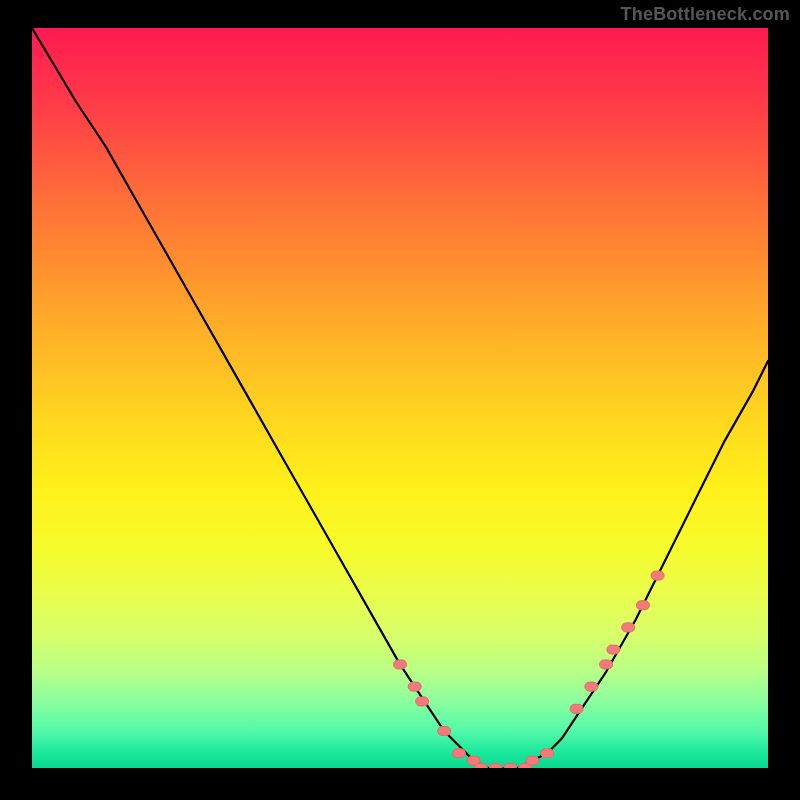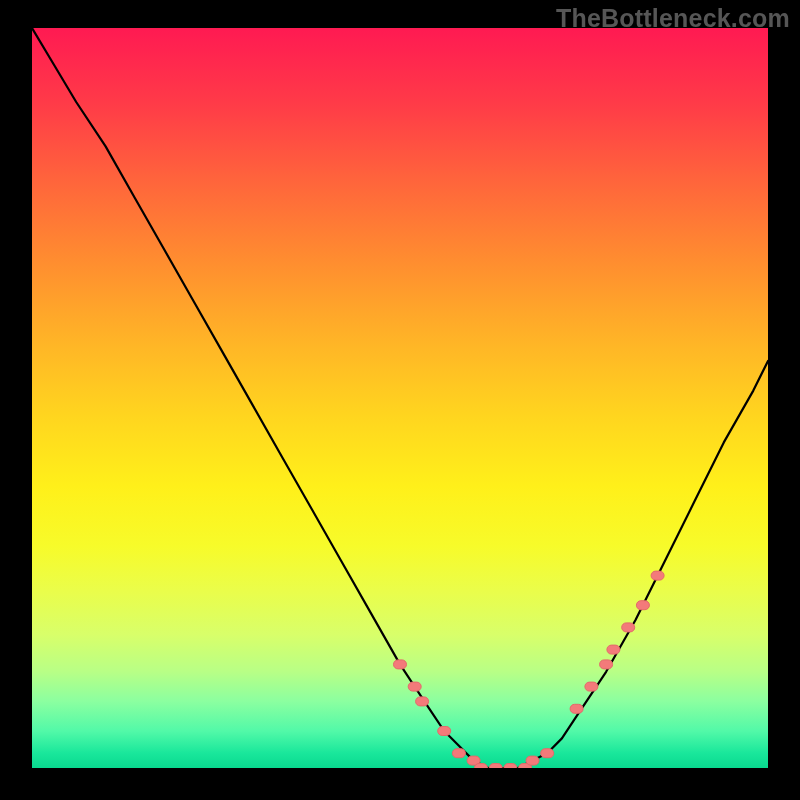--- a/index.html
+++ b/index.html
@@ -54,21 +54,21 @@
   .curve-svg {
     position: absolute;
     left: 0;
     top: 0;
   }
   .attribution {
     position: absolute;
     top: 4px;
     right: 10px;
     font-family: Arial, Helvetica, sans-serif;
-    font-size: 25px;
+    font-size: 18px;
     font-weight: 600;
     color: #565656;
     letter-spacing: 0.2px;
   }
 </style>
 </head>
 <body>
 
 <div class="frame">
 

